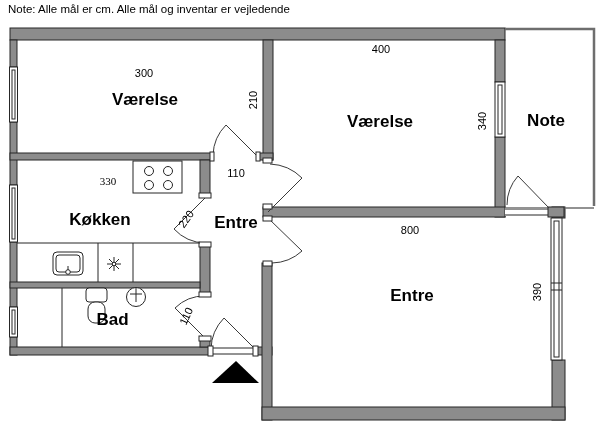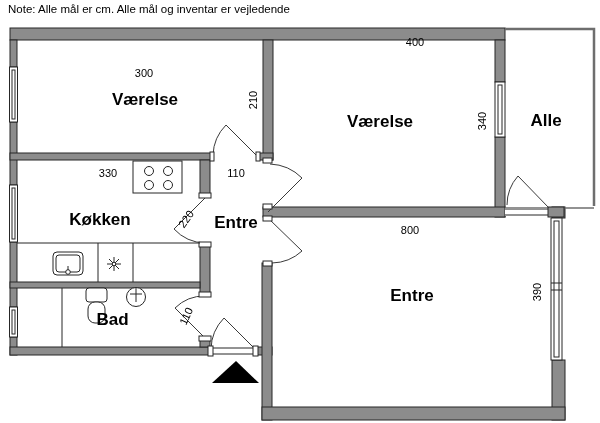--- a/index.html
+++ b/index.html
@@ -175,25 +175,25 @@
   </svg>
 
   <div class="note">Note: Alle mål er cm. Alle mål og inventar er vejledende</div>
 
   <div class="room-label" style="left:145px;top:100px;">Værelse</div>
   <div class="room-label" style="left:380px;top:122px;">Værelse</div>
   <div class="room-label" style="left:100px;top:220px;">Køkken</div>
   <div class="room-label" style="left:236px;top:208px;margin-top:15px;">Entre</div>
   <div class="room-label" style="left:107px;top:320px;padding-left:11px;">Bad</div>
   <div class="room-label" style="left:412px;top:296px;">Entre</div>
-  <div class="room-label" style="left:546px;top:121px;">Alle</div>
+  <div class="room-label" style="left:546px;top:121px;">Note</div>
 
   <div class="dim-label" style="left:144px;top:73px;">300</div>
   <div class="dim-label rot90" style="left:253px;top:100px;">210</div>
-  <div class="dim-label" style="left:381px;top:42px;margin-left:34px;">400</div>
+  <div class="dim-label" style="left:381px;top:49px;">400</div>
   <div class="dim-label rot90" style="left:482px;top:121px;">340</div>
-  <div class="dim-label" style="left:108px;top:173px;">330</div>
+  <div class="dim-label" style="left:108px;top:181px;font-family:Liberation Serif, serif;">330</div>
   <div class="dim-label" style="left:236px;top:173px;">110</div>
   <div class="dim-label rot55" style="left:186px;top:219px;">220</div>
   <div class="dim-label rot65" style="left:186px;top:316px;">110</div>
   <div class="dim-label" style="left:410px;top:230px;">800</div>
   <div class="dim-label rot90" style="left:537px;top:292px;">390</div>
 </div>
 
 </body></html>

